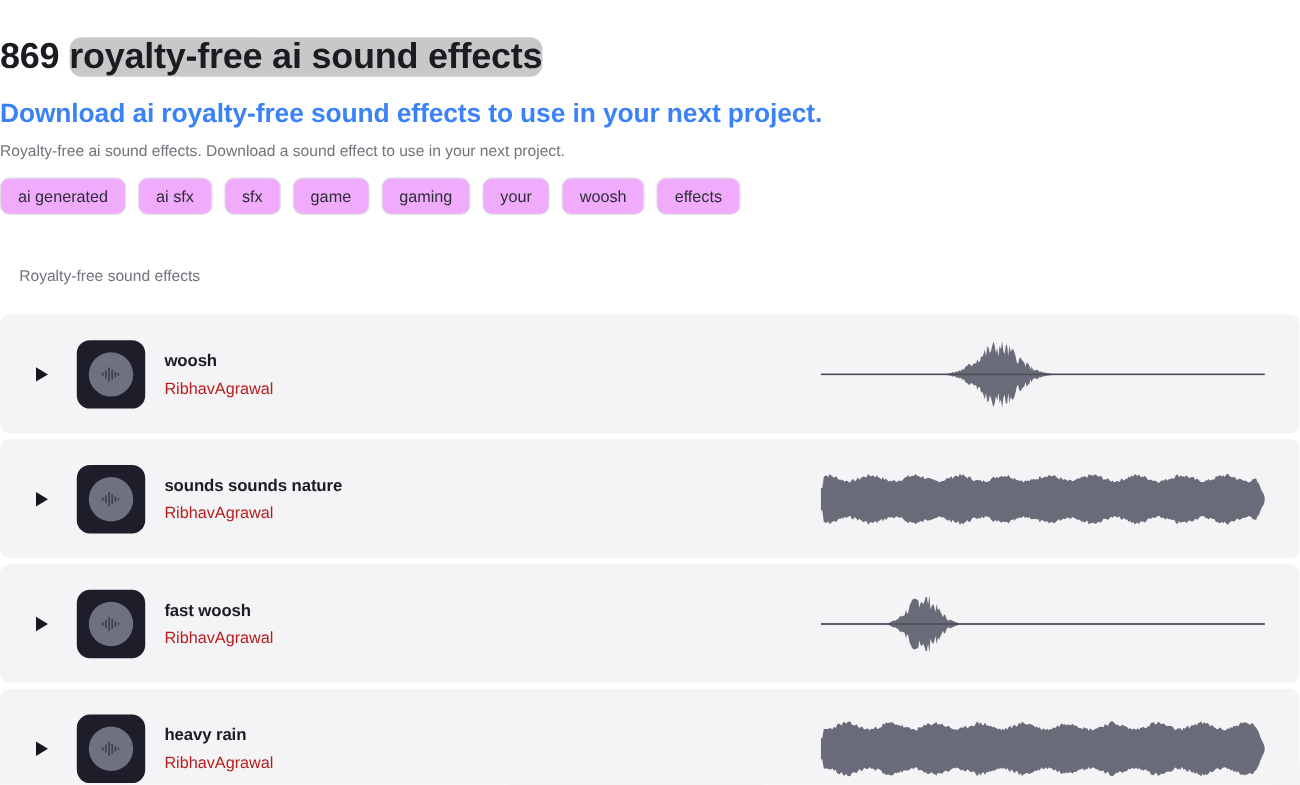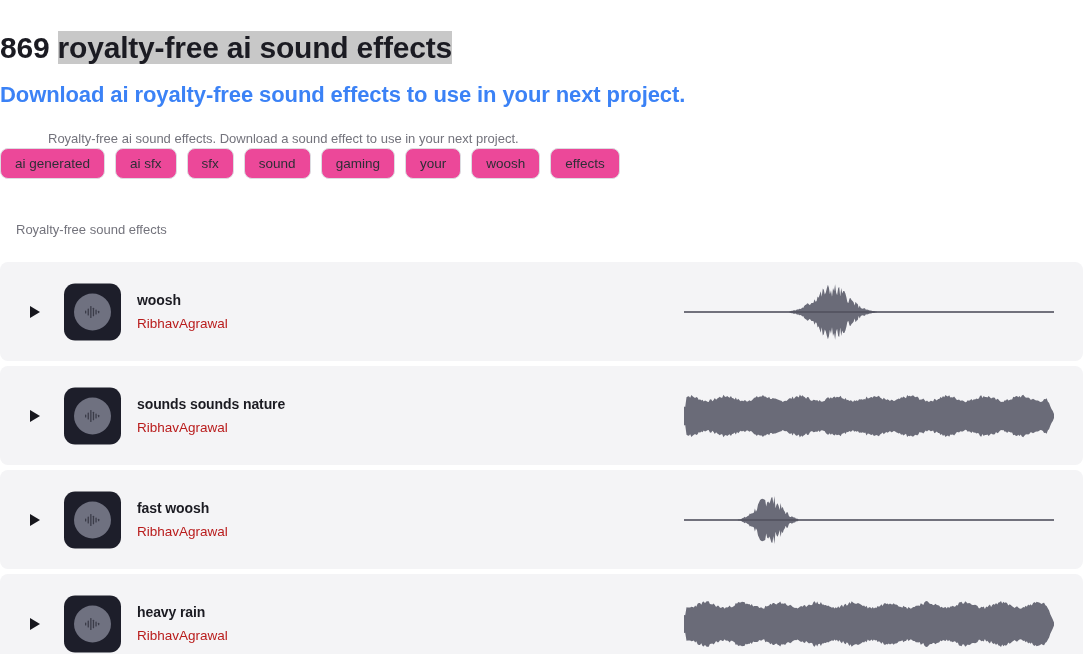--- a/index.html
+++ b/index.html
@@ -31,63 +31,63 @@
     line-height: 44px;
     letter-spacing: -0.2px;
     white-space: nowrap;
     color: #1b1b22;
   }
   .page-title .count {
     background: transparent;
   }
   .page-title .selected {
     background: #c8c8c8;
+    border-radius: 10px;
   }
 
   .page-subtitle {
     position: absolute;
     left: 0px;
     top: 62px;
     font-size: 22px;
     font-weight: bold;
     line-height: 30px;
     letter-spacing: -0.1px;
     color: #3b82f6;
     white-space: nowrap;
   }
 
   .page-desc {
     position: absolute;
     left: 0px;
-    top: 117px;
+    top: 104px;
     font-size: 13px;
     line-height: 18px;
     color: #73737c;
     white-space: nowrap;
-    padding-left: 48px;
   }
 
   
   .tag-row {
     position: absolute;
     left: 0px;
     top: 148px;
     display: flex;
     align-items: center;
     gap: 10px;
   }
   .tag-chip {
     display: inline-flex;
     align-items: center;
     justify-content: center;
     height: 31px;
     padding: 0 14px;
     border: 1px solid #dcdce1;
     border-radius: 8px;
-    background: #ec4899;
+    background: #f0abfc;
     font-size: 13.5px;
     color: #2e2e36;
     white-space: nowrap;
     box-sizing: border-box;
     cursor: pointer;
   }
 
   
   .section-label {
     position: absolute;
@@ -205,21 +205,21 @@
   </h1>
 
   <h2 class="page-subtitle">Download ai royalty-free sound effects to use in your next project.</h2>
 
   <p class="page-desc">Royalty-free ai sound effects. Download a sound effect to use in your next project.</p>
 
   <div class="tag-row">
       <div class="tag-chip">ai generated</div>
       <div class="tag-chip">ai sfx</div>
       <div class="tag-chip">sfx</div>
-      <div class="tag-chip">sound</div>
+      <div class="tag-chip">game</div>
       <div class="tag-chip">gaming</div>
       <div class="tag-chip">your</div>
       <div class="tag-chip">woosh</div>
       <div class="tag-chip">effects</div>
     </div>
 
   <div class="section-label">Royalty-free sound effects</div>
 
   <div class="sound-list">
       <div class="sound-row">

